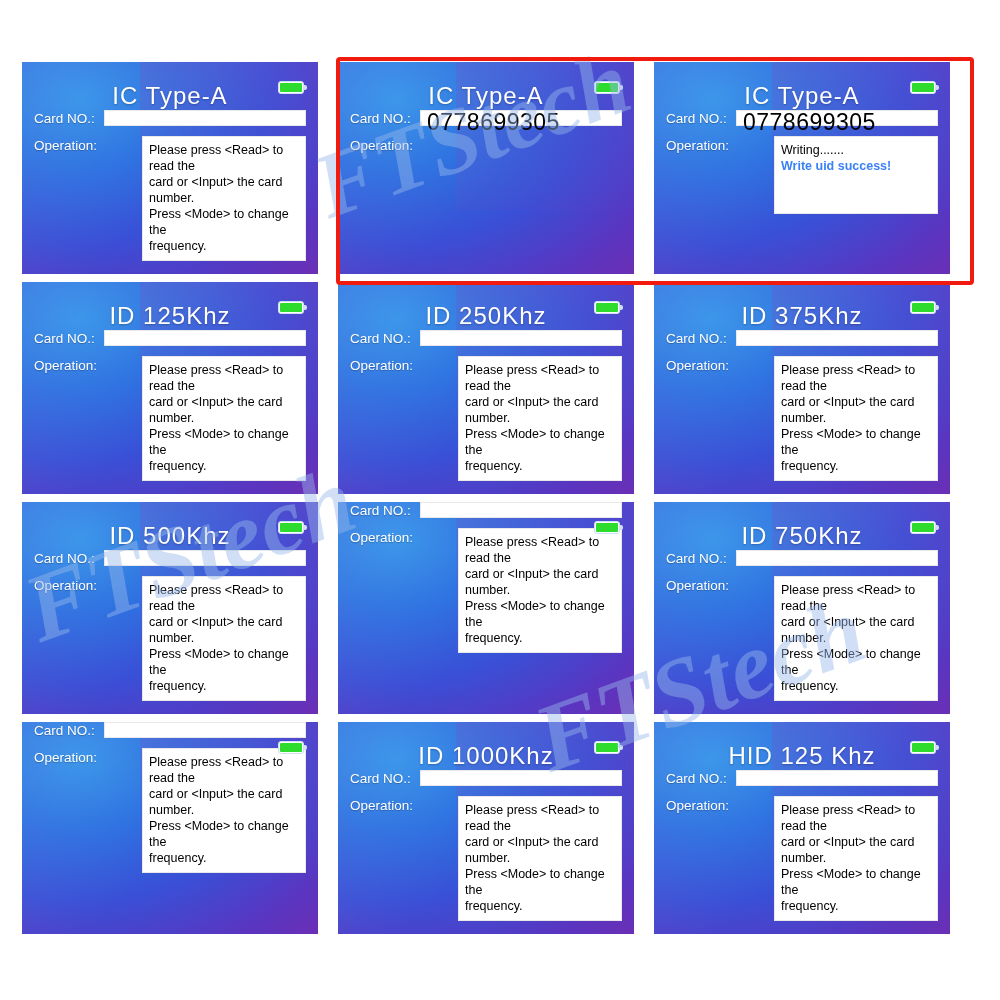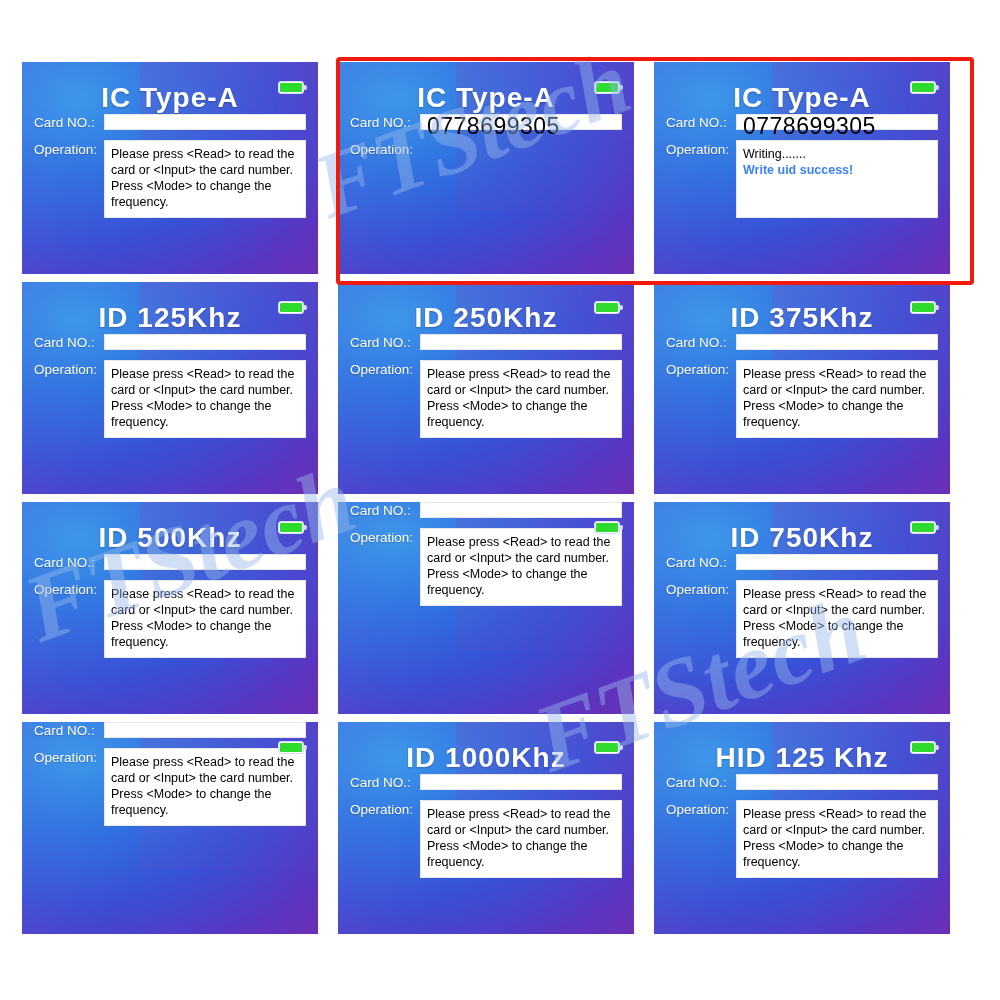--- a/index.html
+++ b/index.html
@@ -83,22 +83,22 @@
     width: 70%;
     height: 90%;
     background: linear-gradient(160deg, rgba(120,80,200,0.35), rgba(80,60,190,0.05));
     pointer-events: none;
   }
 
   .screen-title {
     position: relative;
     z-index: 3;
     text-align: center;
-    font-size: 28px;
-    font-weight: bold;
+    font-size: 24px;
+    font-weight: normal;
     letter-spacing: 1px;
     padding-top: 20px;
     text-shadow: 0 1px 2px rgba(0,0,0,0.25);
   }
 
   .battery {
     position: absolute;
     right: 14px;
     top: 19px;
     z-index: 4;
@@ -160,20 +160,21 @@
   .card-value {
     font-size: 23px;
     color: #000000;
     font-family: "Liberation Sans", sans-serif;
     letter-spacing: 0.5px;
     line-height: 1;
   }
   .box-op {
     min-height: 78px;
     padding: 5px 6px 6px 6px;
+    margin-left: 38px;
   }
   .op-line {
     font-size: 12.5px;
     line-height: 16px;
     color: #000000;
     font-family: "Liberation Sans", sans-serif;
   }
   .op-line.blue  { color: #2026c8; font-weight: bold; }
   .op-line.blue2 { color: #2026c8; font-weight: normal; }
   .op-line.green { color: #3b82f6; font-weight: bold; }

